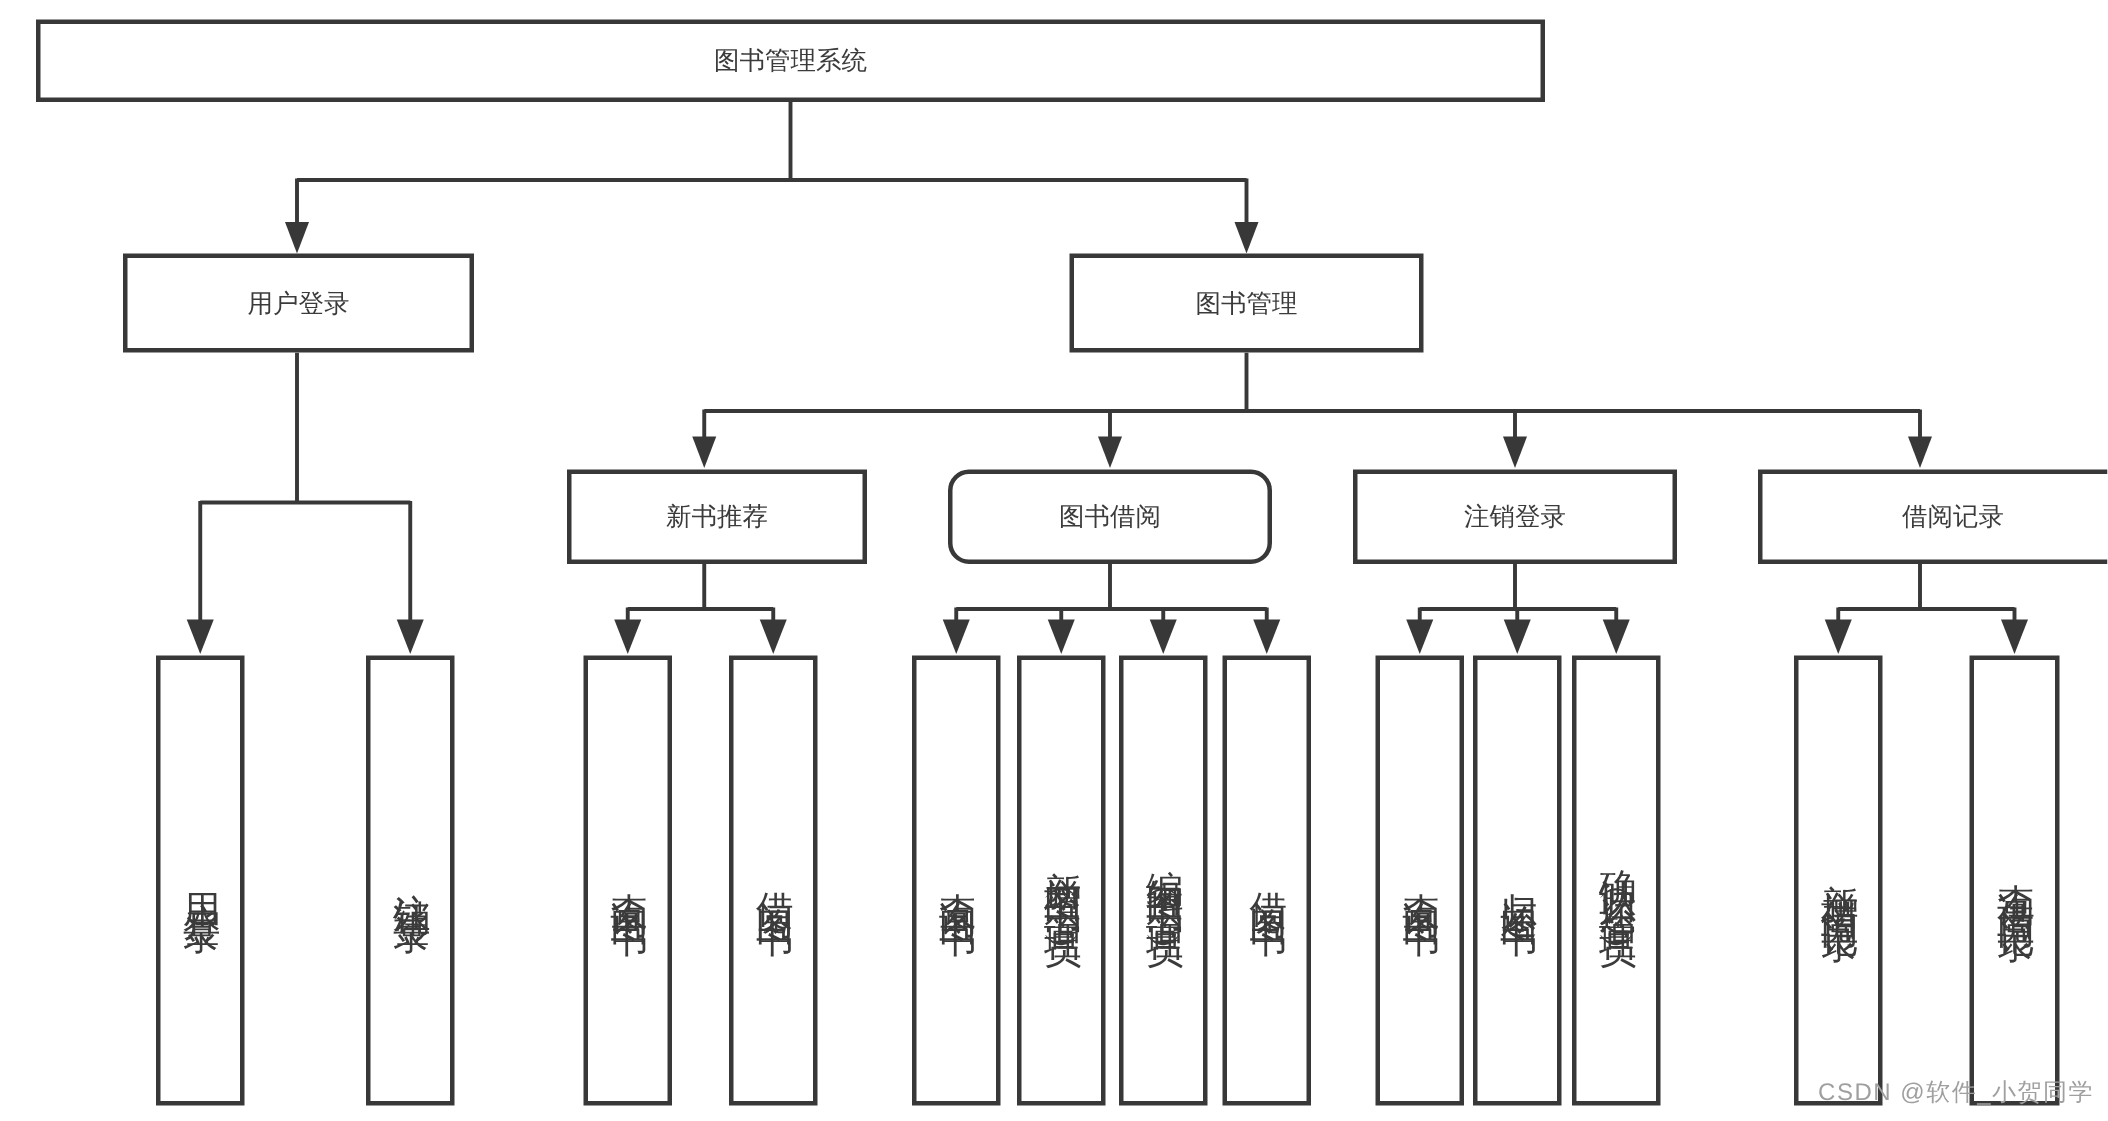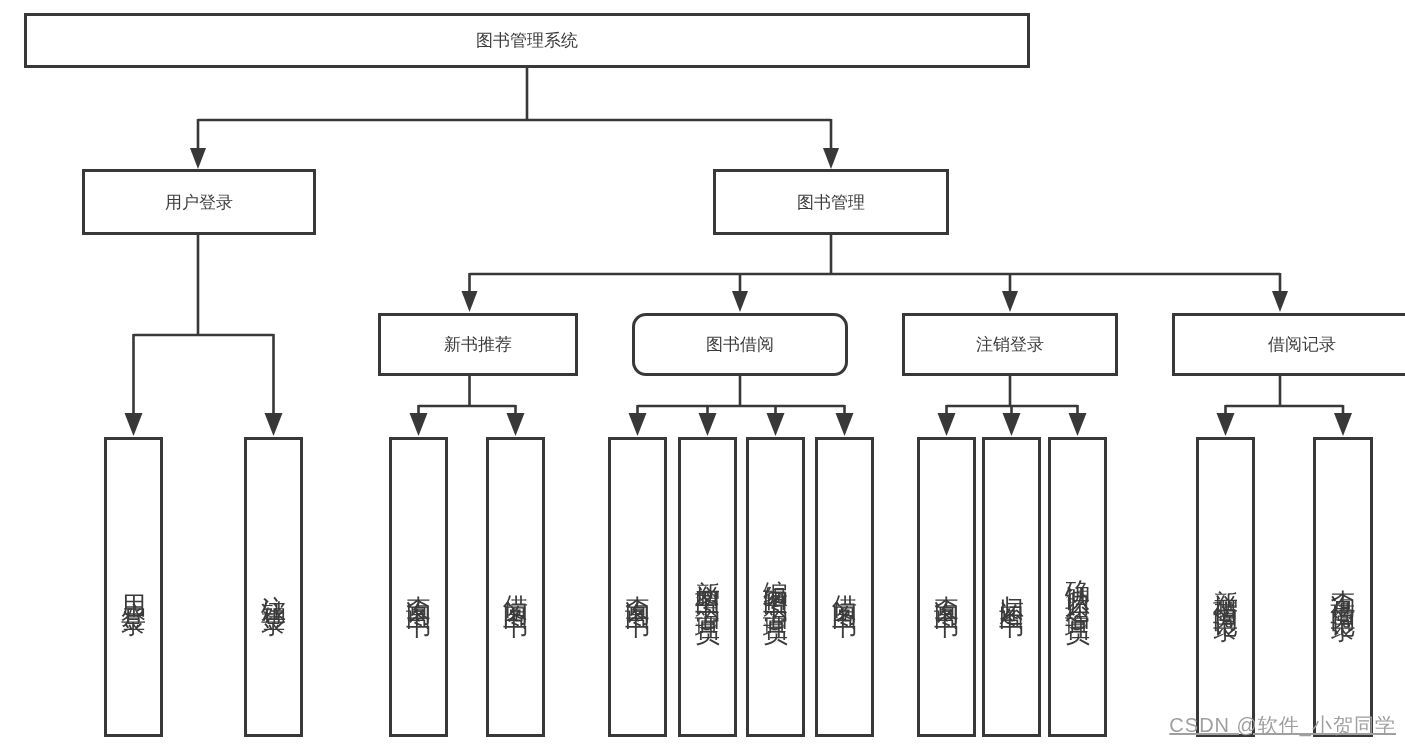--- a/index.html
+++ b/index.html
@@ -23,23 +23,22 @@
   }
   .leaf{
     writing-mode:vertical-rl;
     text-orientation:mixed;
     letter-spacing:6px;
     font-size:25px;
     white-space:normal;
   }
   .watermark{
     position:absolute;right:9px;bottom:8px;
-    font-size:20px;letter-spacing:1px;
+    font-size:16px;letter-spacing:1px;
     color:var(--watermark,#9f9f9f);
-    text-decoration:underline;
   }
 </style>
 </head>
 <body>
 
 <div class="canvas">
 
   <svg class="edges" viewBox="0 0 1405 747" aria-hidden="true">
 
     <path d="M527 68 V120 M198 120 H831 M198 119 V150 M831 119 V150"></path>

